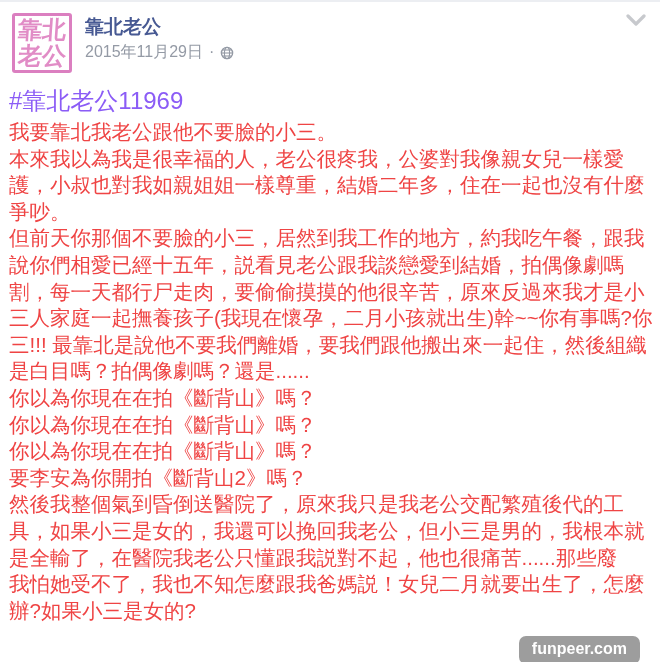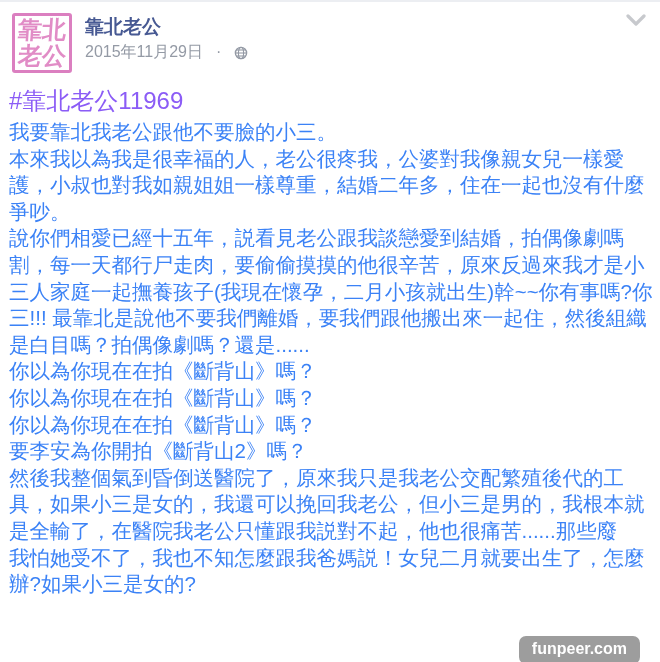--- a/index.html
+++ b/index.html
@@ -51,21 +51,20 @@
     line-height: 24px;
     text-align: right;
   }
   .timestamp-row {
     display: flex;
     align-items: center;
     margin-top: 3px;
     color: #949aa5;
     font-size: 16px;
     line-height: 20px;
-    gap: 7px;
   }
   .timestamp-row a {
     color: #949aa5;
     text-decoration: none;
   }
   .dot-sep { margin: 0 6px; }
   .globe-icon { display: inline-block; margin-top: 2px; }
   
   .chevron {
     position: absolute;
@@ -78,21 +77,21 @@
     display: block;
     margin: 15px 8px 0 9px;
     font-size: 24px;
     font-weight: normal;
     color: #8b5cf6;
     text-decoration: none;
     line-height: 26px;
   }
   .post-body {
     margin: 5px 6px 0 9px;
-    color: #3b82f6;
+    color: #ef4444;
     font-size: 20.5px;
     line-height: 26.6px;
   }
   .post-line { min-height: 26.6px; }
   
   .watermark {
     position: absolute;
     right: 20px; bottom: -2px;
     background: #9d9d9d;
     color: #fff;
@@ -134,20 +133,21 @@
     </div>
   </div>
 
   <a class="hashtag">#靠北老公11969</a>
 
   <div class="post-body">
       <div class="post-line">我要靠北我老公跟他不要臉的小三。</div>
       <div class="post-line">本來我以為我是很幸福的人，老公很疼我，公婆對我像親女兒一樣愛</div>
       <div class="post-line">護，小叔也對我如親姐姐一樣尊重，結婚二年多，住在一起也沒有什麼</div>
       <div class="post-line">爭吵。</div>
+      <div class="post-line">但前天你那個不要臉的小三，居然到我工作的地方，約我吃午餐，跟我</div>
       <div class="post-line">說你們相愛已經十五年，説看見老公跟我談戀愛到結婚，拍偶像劇嗎</div>
       <div class="post-line">割，每一天都行尸走肉，要偷偷摸摸的他很辛苦，原來反過來我才是小</div>
       <div class="post-line">三人家庭一起撫養孩子(我現在懷孕，二月小孩就出生)幹~~你有事嗎?你</div>
       <div class="post-line">三!!! 最靠北是說他不要我們離婚，要我們跟他搬出來一起住，然後組織</div>
       <div class="post-line">是白目嗎？拍偶像劇嗎？還是......</div>
       <div class="post-line">你以為你現在在拍《斷背山》嗎？</div>
       <div class="post-line">你以為你現在在拍《斷背山》嗎？</div>
       <div class="post-line">你以為你現在在拍《斷背山》嗎？</div>
       <div class="post-line">要李安為你開拍《斷背山2》嗎？</div>
       <div class="post-line">然後我整個氣到昏倒送醫院了，原來我只是我老公交配繁殖後代的工</div>

